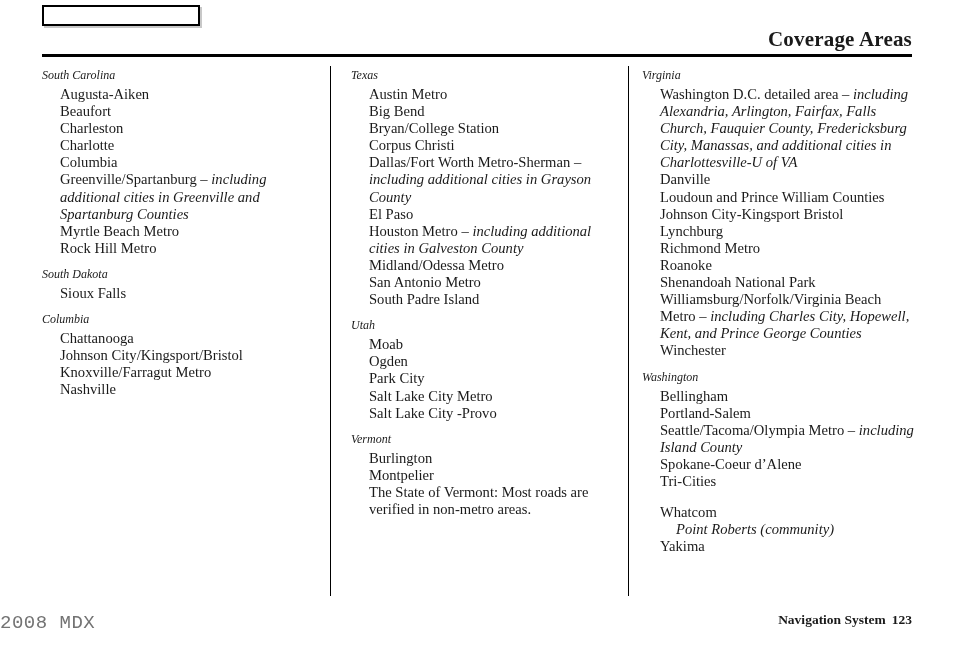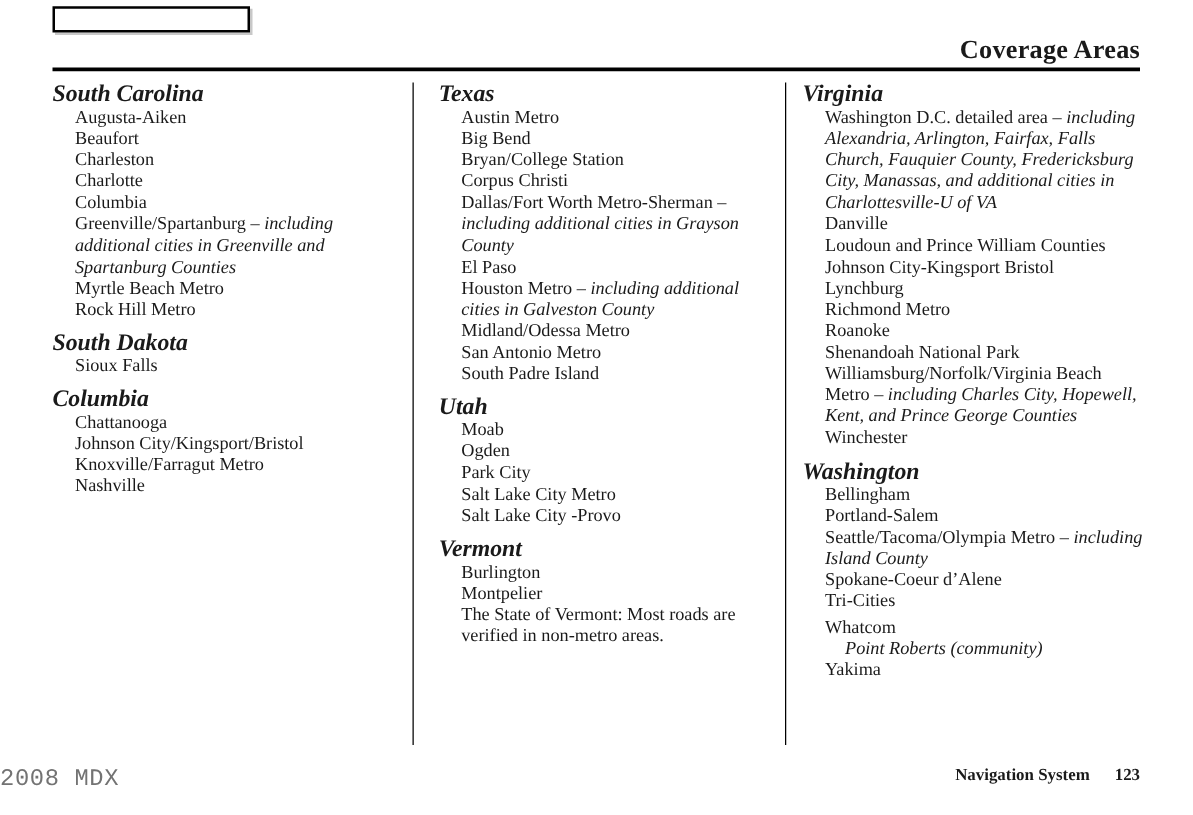--- a/index.html
+++ b/index.html
@@ -72,22 +72,22 @@
     width: 286px;
     padding-left: 13px;
     border-left: 1.5px solid #000000;
   }
 
   .state-block { margin-bottom: 8px; }
   .state-block:last-child { margin-bottom: 0; }
 
   .state-name {
     font-style: italic;
-    font-weight: bold;
-    font-size: 19px;
+    font-weight: normal;
+    font-size: 12px;
     line-height: 19px;
     margin-bottom: 1px;
   }
   .city-list {
     margin: 0;
     padding: 0;
     list-style: none;
   }
   .city {
     font-size: 14.6px;
@@ -95,21 +95,21 @@
     padding-left: 18px;
     text-indent: 0;
   }
   .city .note {
     font-style: italic;
   }
   .city.sub {
     padding-left: 34px;
     font-style: italic;
   }
-  .city.gap-before { margin-top: 4px; }
+  .city.gap-before { margin-top: 14px; }
 
   
   .footer-model {
     position: absolute;
     left: 0;
     right: 0;
     top: 612px;
     text-align: left;
     font-family: Liberation Mono, monospace;
     font-size: 19px;
@@ -117,21 +117,21 @@
     color: #737373;
   }
   .footer-right {
     position: absolute;
     right: 42px;
     top: 612px;
     font-size: 13.5px;
     font-weight: bold;
     white-space: nowrap;
   }
-  .footer-right .pagenum { margin-left: 20px; }
+  .footer-right .pagenum { margin-left: 6px; }
 </style>
 </head>
 <body>
 
 <div class="header-box">
   <span></span>
 </div>
 <div class="page-title">Coverage Areas</div>
 <div class="header-rule"></div>
 

